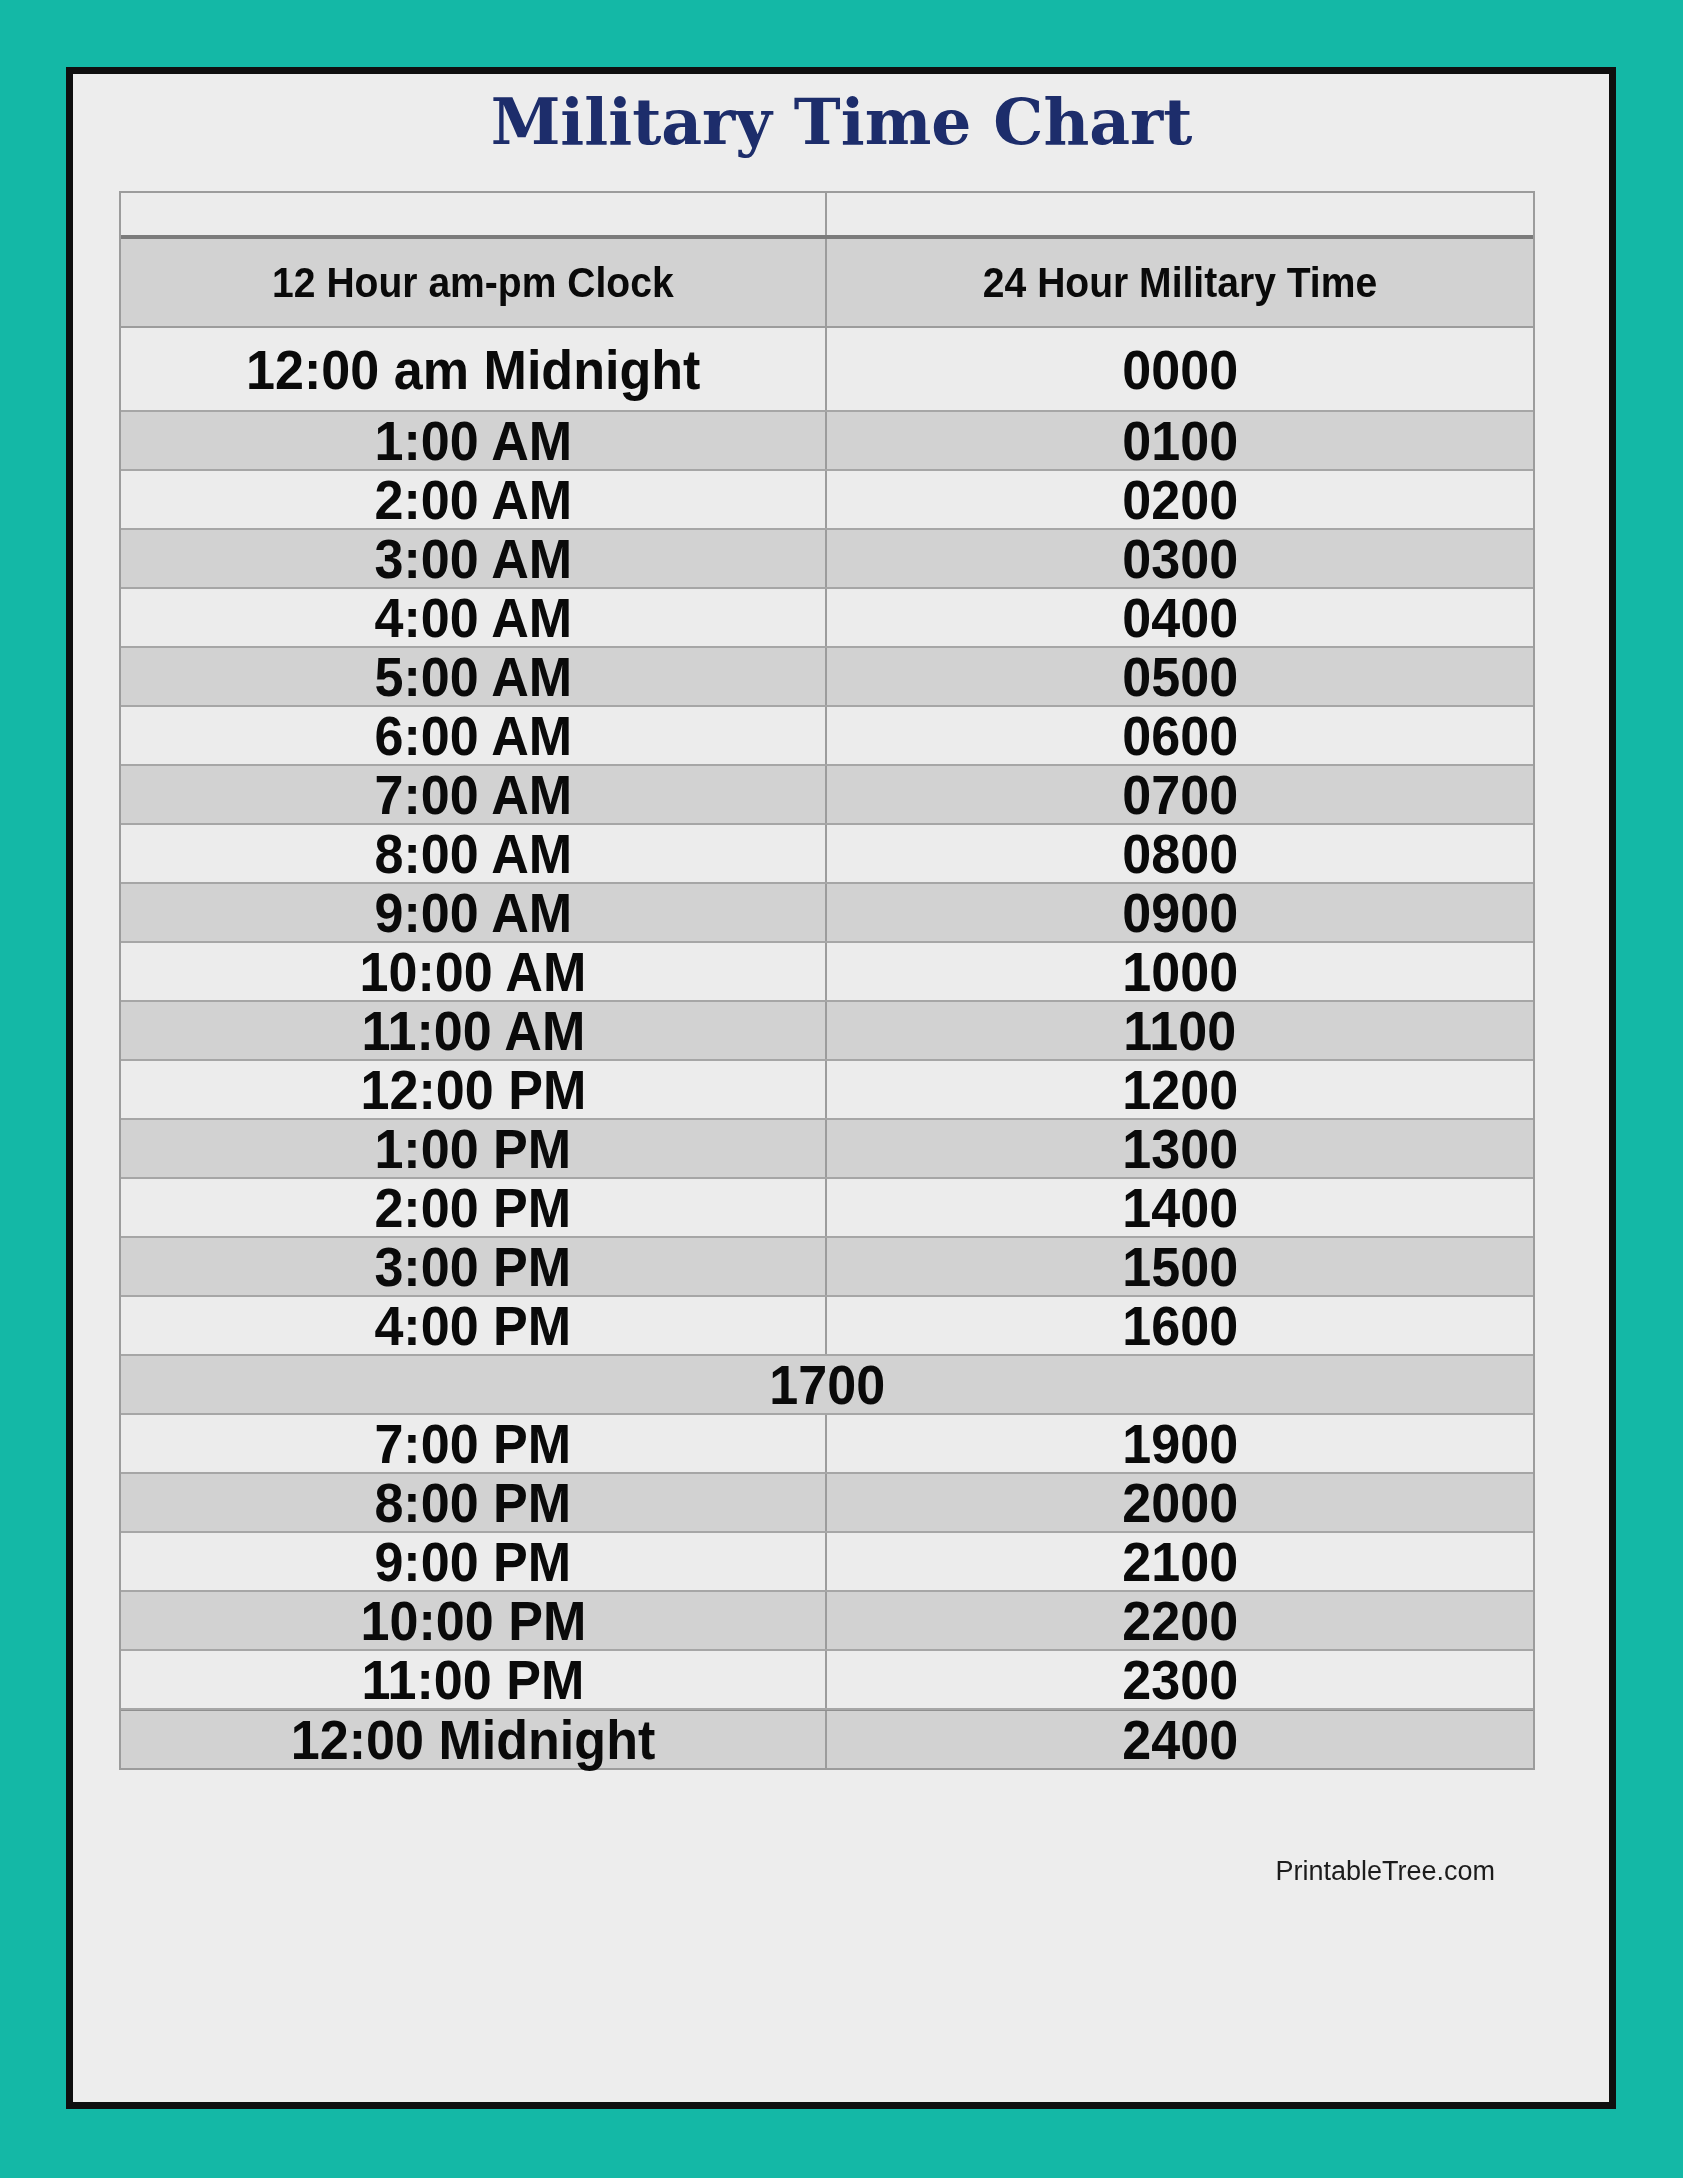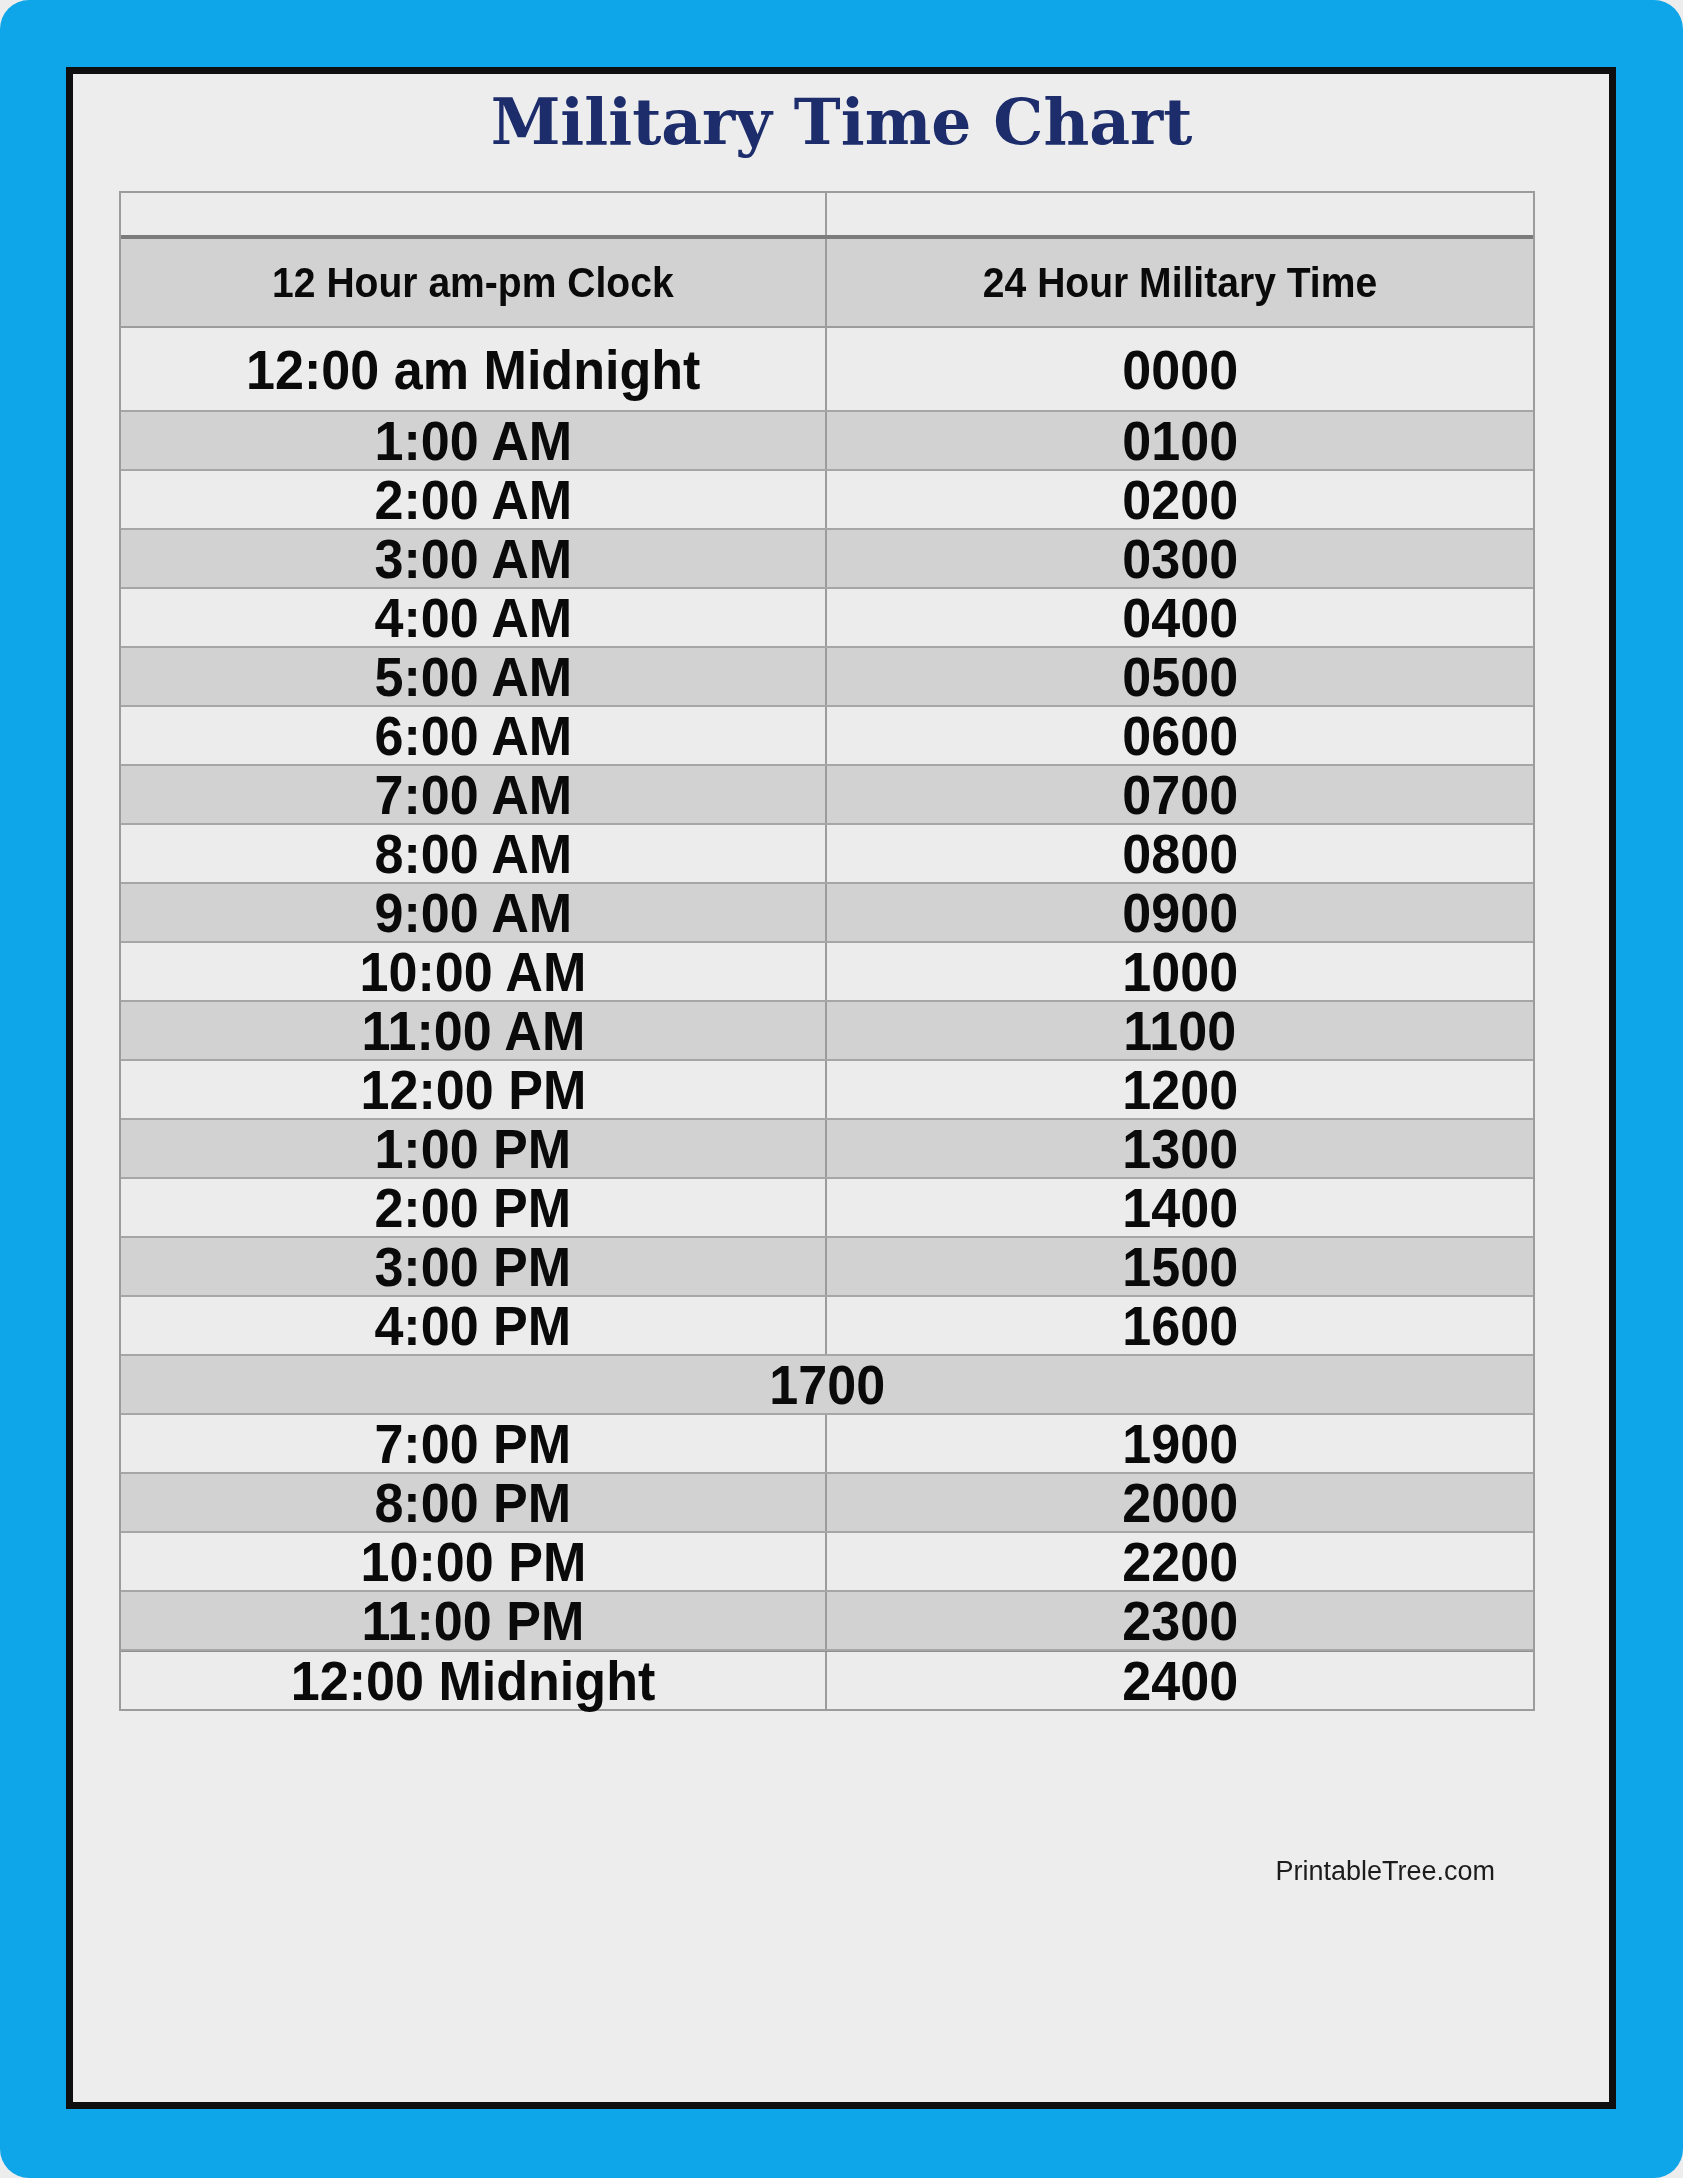--- a/index.html
+++ b/index.html
@@ -4,24 +4,23 @@
 <style>
   html, body {
     margin: 0;
     padding: 0;
     background: #ededed;
   }
   .page {
     position: relative;
     width: 1683px;
     height: 2178px;
-    background: #0ea5e9;
+    background: #14b8a6;
     font-family: "Liberation Sans", sans-serif;
     overflow: hidden;
-    border-radius: 29px;
   }
   .frame {
     position: absolute;
     left: 66px;
     top: 67px;
     width: 1550px;
     height: 2042px;
     border: 7px solid #0f0f0f;
     box-sizing: border-box;
     background: #ededed;
@@ -278,20 +277,28 @@
       <div class="trow">
         <div class="cell left">
             <span class="squeeze">8:00 PM</span>
           </div>
         <div class="cell">
             <span class="squeeze">2000</span>
           </div>
       </div>
       <div class="trow">
         <div class="cell left">
+            <span class="squeeze">9:00 PM</span>
+          </div>
+        <div class="cell">
+            <span class="squeeze">2100</span>
+          </div>
+      </div>
+      <div class="trow">
+        <div class="cell left">
             <span class="squeeze">10:00 PM</span>
           </div>
         <div class="cell">
             <span class="squeeze">2200</span>
           </div>
       </div>
       <div class="trow">
         <div class="cell left">
             <span class="squeeze">11:00 PM</span>
           </div>

